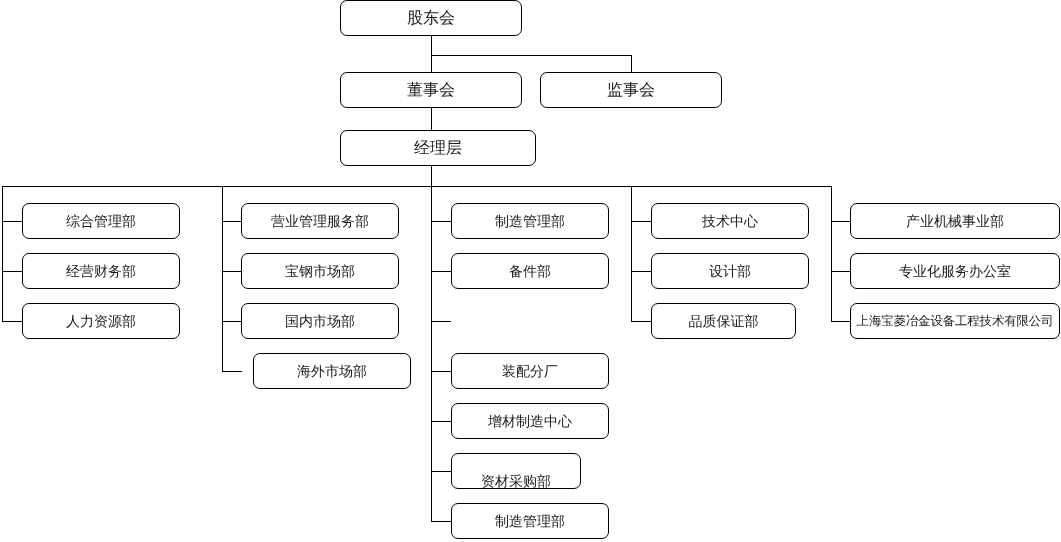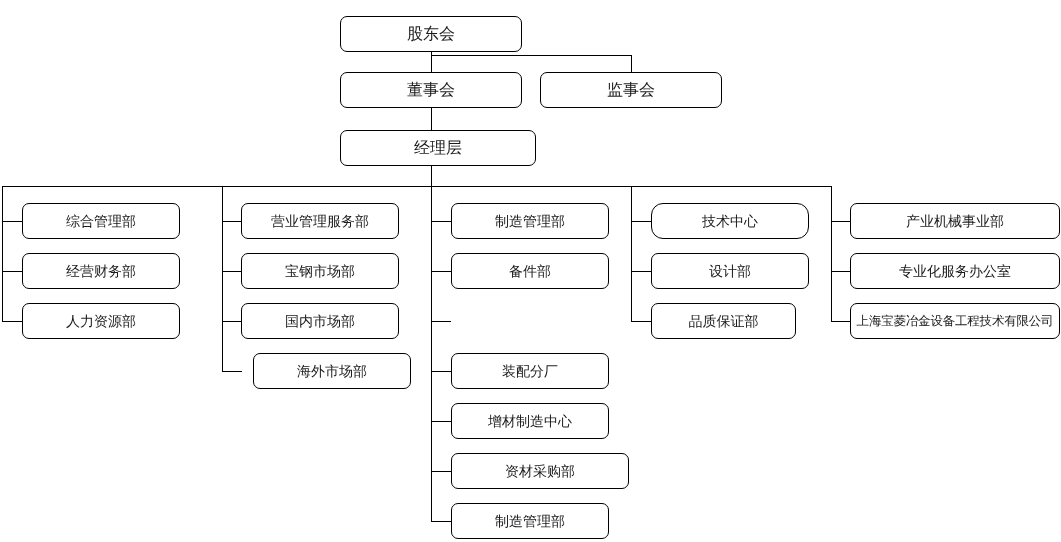--- a/index.html
+++ b/index.html
@@ -41,21 +41,21 @@
     z-index:1;
   }
   .ln.v{ width:1px; }
   .ln.h{ height:1px; }
 </style>
 </head>
 <body>
 
 <div id="chart-root">
 
-  <div class="node top" style="left:340px; top:16px; width:182px; height:36px;">
+  <div class="node top" style="left:340px; top:0px; width:182px; height:36px;">
     <span>股东会</span>
   </div>
 
   <div class="node top" style="left:340px; top:72px; width:182px; height:36px;">
     <span>董事会</span>
   </div>
 
   <div class="node top" style="left:540px; top:72px; width:182px; height:36px;">
     <span>监事会</span>
   </div>
@@ -134,33 +134,33 @@
   <div class="node dept" style="left:451px; top:353px; width:158px; height:36px;">
     <span>装配分厂</span>
   </div>
 
   <div class="ln h" style="left:431px; top:421px; width:20px;"></div>
   <div class="node dept" style="left:451px; top:403px; width:158px; height:36px;">
     <span>增材制造中心</span>
   </div>
 
   <div class="ln h" style="left:431px; top:471px; width:20px;"></div>
-  <div class="node dept" style="left:451px; top:453px; width:178px; height:36px;">
+  <div class="node dept" style="left:451px; top:453px; width:130px; height:36px;align-items:flex-end;">
     <span>资材采购部</span>
   </div>
 
   <div class="ln h" style="left:431px; top:521px; width:20px;"></div>
   <div class="node dept" style="left:451px; top:503px; width:158px; height:36px;">
     <span>制造管理部</span>
   </div>
 
   <div class="ln v" style="left:631px; top:186px; height:135px;"></div>
 
   <div class="ln h" style="left:631px; top:221px; width:20px;"></div>
-  <div class="node dept" style="left:651px; top:203px; width:158px; height:36px;border-radius:12px;">
+  <div class="node dept" style="left:651px; top:203px; width:158px; height:36px;">
     <span>技术中心</span>
   </div>
 
   <div class="ln h" style="left:631px; top:271px; width:20px;"></div>
   <div class="node dept" style="left:651px; top:253px; width:158px; height:36px;">
     <span>设计部</span>
   </div>
 
   <div class="ln h" style="left:631px; top:321px; width:20px;"></div>
   <div class="node dept" style="left:651px; top:303px; width:145px; height:36px;">

